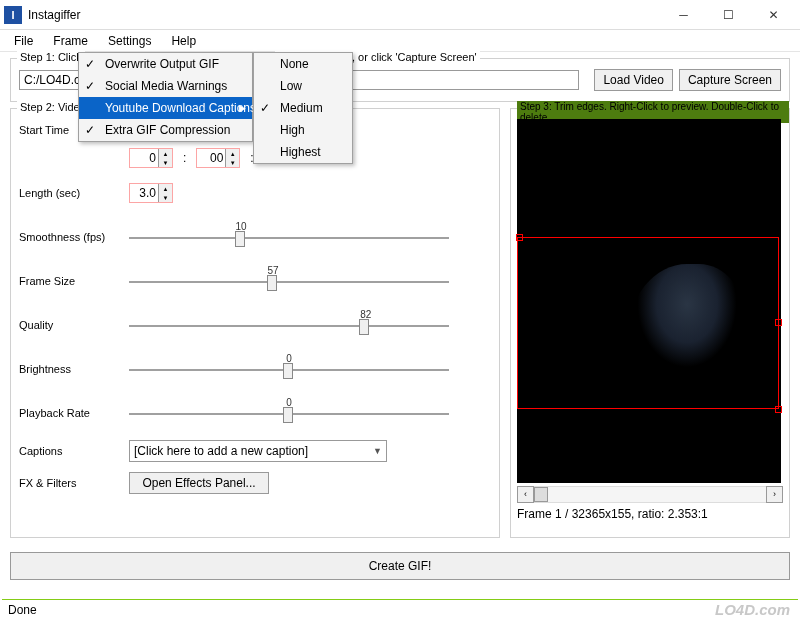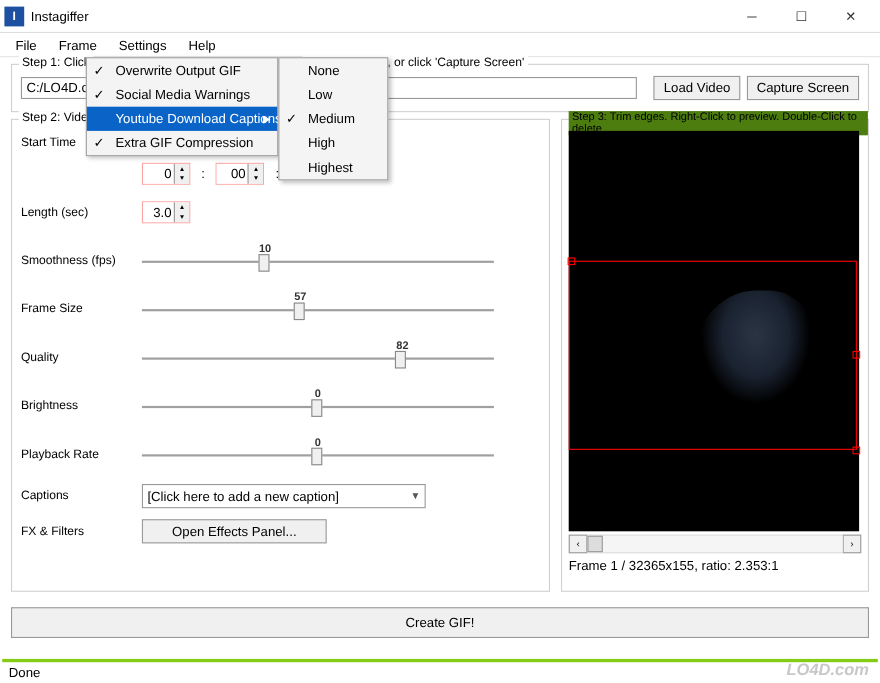--- a/index.html
+++ b/index.html
@@ -24,21 +24,21 @@
 .btn { border: 1px solid #999; background: #f0f0f0; padding: 2px 8px; height: 22px; display: flex; align-items: center; justify-content: center; }
 
 .columns { display: flex; gap: 10px; }
 .left { flex: 1; }
 .right { width: 280px; }
 
 .ctrl-row { display: flex; align-items: center; height: 44px; }
 .ctrl-label { width: 110px; font-size: 11px; }
 .ctrl-body { flex: 1; position: relative; }
 
-.slider-wrap { position: relative; width: 320px; height: 28px; font-weight: bold; }
+.slider-wrap { position: relative; width: 320px; height: 28px; }
 .slider-value { position: absolute; top: -2px; left: 50%; transform: translateX(-50%); font-size: 10px; color: #333; }
 .slider-track { position: absolute; top: 14px; left: 0; right: 0; height: 2px; background: #a0a0a0; }
 .slider-thumb { position: absolute; top: 8px; width: 10px; height: 16px; background: #f0f0f0; border: 1px solid #888; }
 
 .spin { display: inline-flex; border: 1px solid #fca5a5; height: 20px; }
 .spin input { border: none; width: 28px; text-align: right; padding: 0 2px; outline: none; }
 .spin .arrows { width: 14px; background: #f0f0f0; border-left: 1px solid #999; display: flex; flex-direction: column; }
 .spin .arrows span { flex: 1; font-size: 6px; display: flex; align-items: center; justify-content: center; line-height: 1; }
 
 .combo { border: 1px solid #999; height: 22px; display: flex; align-items: center; padding: 0 4px; background: #fff; width: 258px; justify-content: space-between; }
@@ -54,21 +54,21 @@
 .scrollbar { display: flex; align-items: center; height: 18px; margin-top: 2px; }
 .scrollbar .sbtn { width: 17px; height: 17px; border: 1px solid #999; background: #f0f0f0; display: flex; align-items: center; justify-content: center; font-size: 9px; }
 .scrollbar .strack { flex: 1; height: 17px; border-top: 1px solid #ddd; border-bottom: 1px solid #ddd; background: #f5f5f5; position: relative; }
 .scrollbar .sthumb { position: absolute; left: 0; width: 14px; height: 15px; background: #ddd; border: 1px solid #999; top: 0; }
 
 .preview-info { display: flex; justify-content: flex-start; font-size: 11px; margin-top: 4px; }
 
 .create-row { margin-top: 8px; border-radius: 13px; }
 .create-btn { width: 100%; height: 28px; border: 1px solid #999; background: #f0f0f0; display: flex; align-items: center; justify-content: center; }
 
-.statusbar { position: absolute; bottom: 2px; left: 2px; right: 2px; height: 20px; padding: 2px 6px; font-size: 11px; border-top: 3px solid #84cc16; display:flex; align-items:center; justify-content:space-between;text-align:right;}
+.statusbar { position: absolute; bottom: 2px; left: 2px; right: 2px; height: 20px; padding: 2px 6px; font-size: 11px; border-top: 1px solid #84cc16; display:flex; align-items:center; justify-content:space-between;text-align:right;}
 
 .menu-popup { position: absolute; background: #f4f4f4; border: 1px solid #a0a0a0; box-shadow: 2px 2px 4px rgba(0,0,0,0.25); z-index: 100; }
 .menu-popup .m-row { display: flex; align-items: center; height: 22px; padding: 0 20px 0 26px; position: relative; white-space: nowrap; }
 .menu-popup .m-row.sel { background: #0a64c8; color: #fff; }
 .menu-popup .m-row .check { position: absolute; left: 6px; }
 .menu-popup .m-row .arrow { position: absolute; right: 6px; font-size: 9px; }
 
 .watermark { position: absolute; right: 10px; bottom: 3px; font-size: 15px; color: #c8c8c8; font-style: italic; font-weight: bold;}
 
 
@@ -210,21 +210,21 @@
         <div class="ctrl-row" style="height:32px;">
           <div class="ctrl-label">Captions</div>
           <div class="combo">
             <span>[Click here to add a new caption]</span>
             <span class="chev">▼</span>
           </div>
         </div>
 
         <div class="ctrl-row" style="height:32px;">
           <div class="ctrl-label">FX &amp; Filters</div>
-          <div class="btn" style="width:168px;">Open Effects Panel...</div>
+          <div class="btn" style="width:140px;">Open Effects Panel...</div>
         </div>
       </div>
     </div>
 
     <div class="right">
       <div class="preview-fieldset">
         <div class="legend" style="font-size:10px;">Step 3: Trim edges. Right-Click to preview. Double-Click to delete</div>
         <div class="preview">
           <div class="figure"></div>
           <div class="redbox" style="left:0; top:118px; width:262px; height:172px;"></div>

